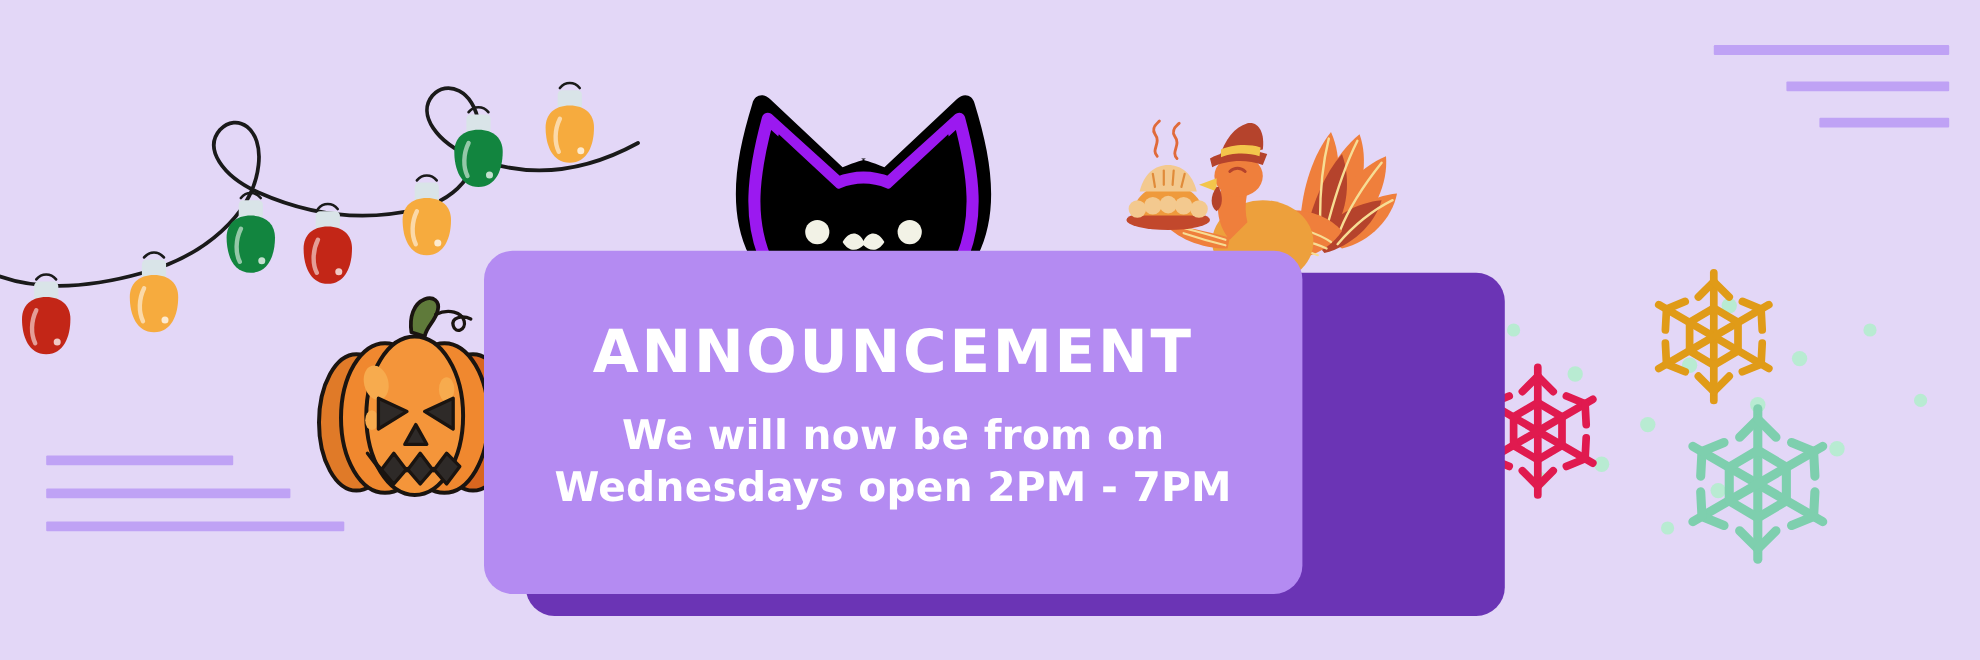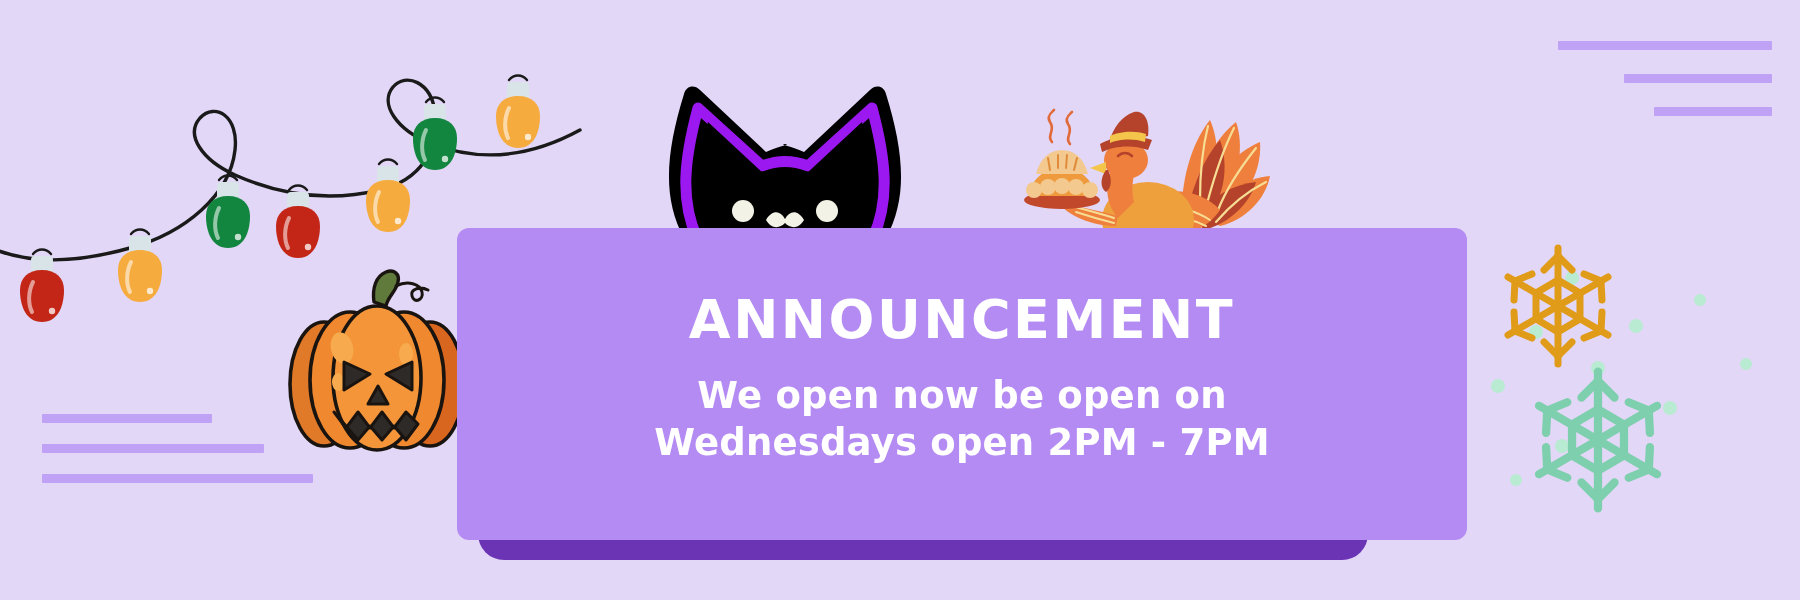--- a/index.html
+++ b/index.html
@@ -31,26 +31,26 @@
     position: absolute;
     left: 478px;
     top: 248px;
     width: 890px;
     height: 312px;
     background: #6b34b5;
     border-radius: 26px;
   }
   #card {
     position: absolute;
-    left: 457px;
+    left: 440px;
     top: 228px;
-    width: 1010px;
+    width: 744px;
     height: 312px;
     background: #b48bf2;
-    border-radius: 12px;
+    border-radius: 26px;
   }
   #card-inner {
     position: absolute;
     inset: 0;
     display: flex;
     flex-direction: column;
     align-items: center;
     justify-content: center;
     padding: 10px 40px 18px 40px;
     box-sizing: border-box;
@@ -347,18 +347,18 @@
   <div>
     <div class="bar" style="top:414px; left:42px; width:170px; height:9px;"></div>
     <div class="bar" style="top:444px; left:42px; width:222px; height:9px;"></div>
     <div class="bar" style="top:474px; left:42px; width:271px; height:9px;"></div>
   </div>
 
   <div id="card-shadow"></div>
   <div id="card">
     <div id="card-inner">
       <div id="announcement-title">ANNOUNCEMENT</div>
-      <div class="body-line">We open now be open on</div>
+      <div class="body-line">We will now be from on</div>
       <div class="body-line">Wednesdays open 2PM - 7PM</div>
     </div>
   </div>
 
 </div>
 
 </body></html>

